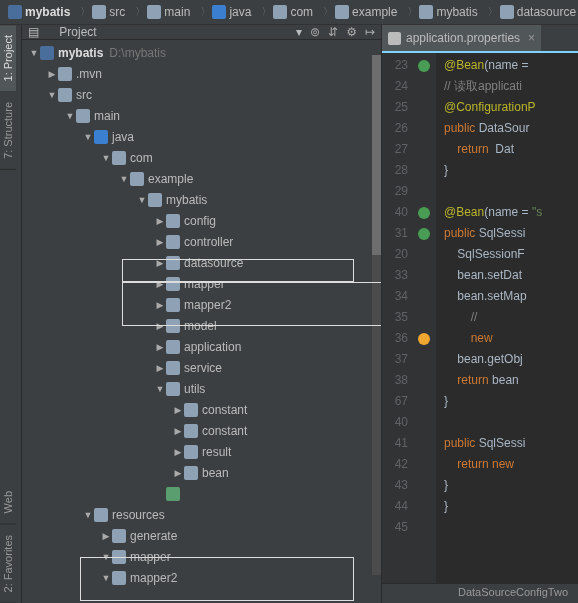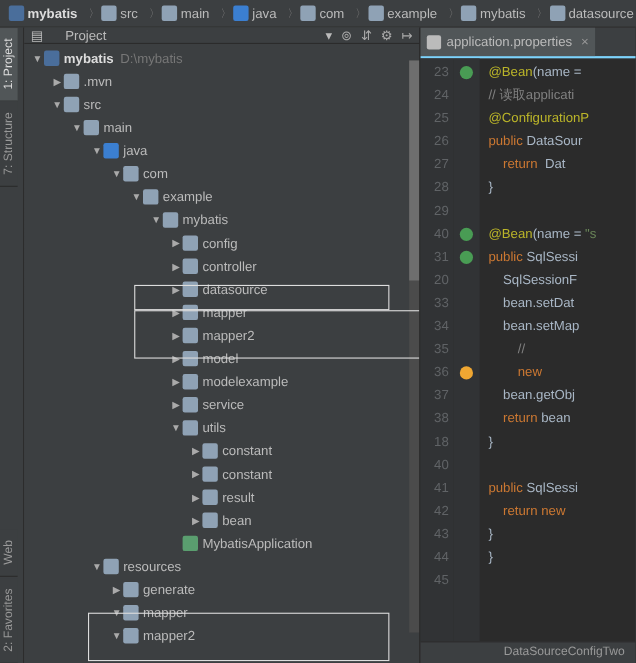--- a/index.html
+++ b/index.html
@@ -199,21 +199,21 @@
           <span class="lbl">mapper2</span>
         </div>
         <div class="node" style="padding-left: 132px;">
           <span class="arrow">▶</span>
           <span class="ni folder-pkg"></span>
           <span class="lbl">model</span>
         </div>
         <div class="node" style="padding-left: 132px;">
           <span class="arrow">▶</span>
           <span class="ni folder-pkg"></span>
-          <span class="lbl">modelexample</span>
+          <span class="lbl">application</span>
         </div>
         <div class="node" style="padding-left: 132px;">
           <span class="arrow">▶</span>
           <span class="ni folder-pkg"></span>
           <span class="lbl">service</span>
         </div>
         <div class="node" style="padding-left: 132px;">
           <span class="arrow">▼</span>
           <span class="ni folder-pkg"></span>
           <span class="lbl">utils</span>
@@ -234,21 +234,20 @@
           <span class="lbl">result</span>
         </div>
         <div class="node" style="padding-left: 150px;">
           <span class="arrow">▶</span>
           <span class="ni folder-pkg"></span>
           <span class="lbl">bean</span>
         </div>
         <div class="node" style="padding-left: 132px;">
           <span class="arrow"> </span>
           <span class="ni folder-src" style="background:#5a9e6f"></span>
-          <span class="lbl">MybatisApplication</span>
         </div>
         <div class="node" style="padding-left: 60px;">
           <span class="arrow">▼</span>
           <span class="ni folder-dir"></span>
           <span class="lbl">resources</span>
         </div>
         <div class="node" style="padding-left: 78px;">
           <span class="arrow">▶</span>
           <span class="ni folder-pkg"></span>
           <span class="lbl">generate</span>
@@ -291,21 +290,21 @@
           <div>29</div>
           <div>40</div>
           <div>31</div>
           <div>20</div>
           <div>33</div>
           <div>34</div>
           <div>35</div>
           <div>36</div>
           <div>37</div>
           <div>38</div>
-          <div>18</div>
+          <div>67</div>
           <div>40</div>
           <div>41</div>
           <div>42</div>
           <div>43</div>
           <div>44</div>
           <div>45</div>
         </div>
       <div class="gut-icons" id="guticons">
           <div>
             <span class="gi gi-green"></span>

